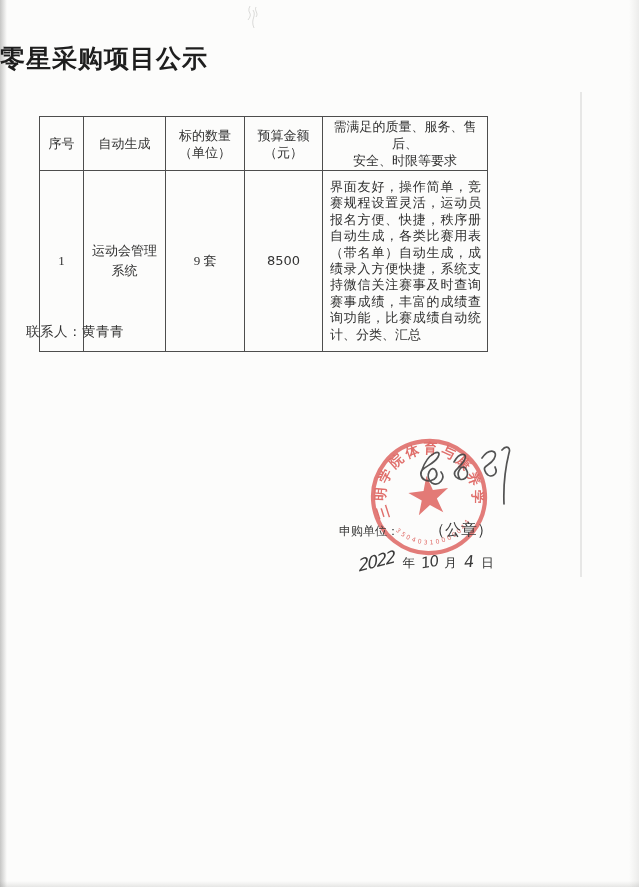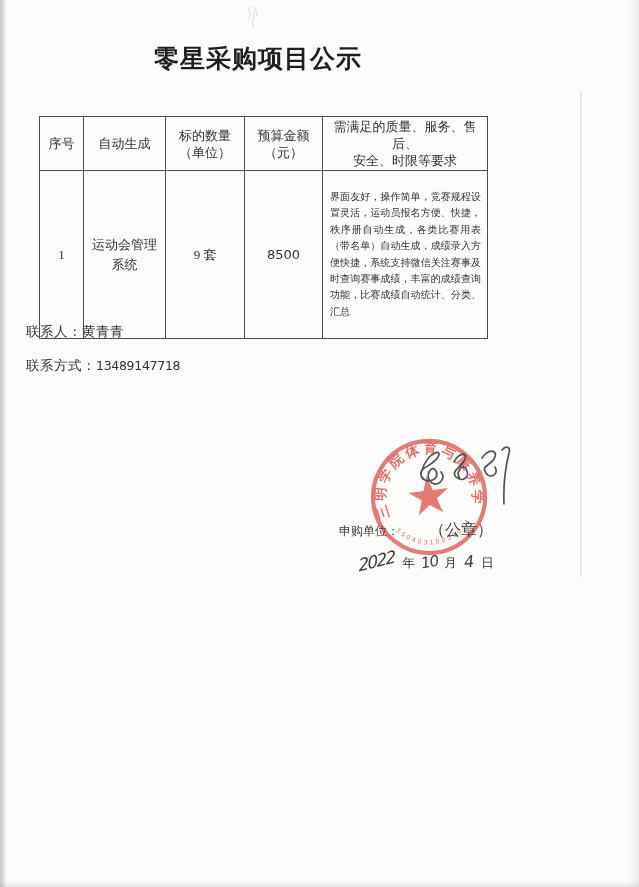--- a/index.html
+++ b/index.html
@@ -15,39 +15,39 @@
   .edge-right { position:absolute; right:0; top:0; width:10px; height:100%;
                 background:linear-gradient(270deg, rgba(140,140,138,0.14), rgba(140,140,138,0)); }
   .edge-bottom{ position:absolute; left:0; bottom:0; width:100%; height:6px;
                 background:linear-gradient(0deg, rgba(130,130,128,0.18), rgba(130,130,128,0)); }
   .crease { position:absolute; left:580px; top:92px; width:2px; height:485px;
             background:rgba(150,150,148,0.20); }
   .smudge { position:absolute; left:236px; top:2px; }
 
   .title {
     position:absolute; left:0; top:42px; width:516px; margin:0;
-    text-align:center; font-size:25px; font-weight:bold; letter-spacing:1px; color:#1e1e1e;
+    font-size:25px; font-weight:bold; letter-spacing:1px; color:#1e1e1e;
   }
 
   .doc-table {
     position:absolute; left:39px; top:116px; width:448px;
     border-collapse:collapse; table-layout:fixed;
   }
   .doc-table th, .doc-table td {
     border:1px solid #4d4d4d; vertical-align:middle; text-align:center;
     padding:1px 2px; color:#333;
   }
   .doc-table th {
     font-weight:normal; font-size:13px; line-height:17px;
     white-space:pre-line; height:37px;
   }
   .doc-table td { font-size:13px; line-height:20px; height:151px; }
   .num { font-family:"DejaVu Sans","Liberation Sans",sans-serif; }
   .req-cell.req-cell {
-    font-size:10px; line-height:16.4px; text-align:justify;
+    font-size:13px; line-height:16.4px; text-align:justify;
     padding:8px 6px 8px 7px; color:#303030;
   }
 
   .contact-line { position:absolute; left:26px; font-size:13.5px; letter-spacing:0.5px; color:#333; }
   .contact-1 { top:323px; }
   .contact-2 { top:357px; }
   .contact-2 .num { font-size:12.5px; letter-spacing:-0.3px; }
 
   .unit-label { position:absolute; left:339px; top:523px; font-size:12px; color:#3a3a3a; z-index:3; }
   .seal      { position:absolute; left:368px; top:436px; z-index:2; opacity:0.87; }
@@ -105,23 +105,20 @@
         <td>9 套</td>
         <td class="num">8500</td>
         <td class="req-cell">界面友好，操作简单，竞赛规程设置灵活，运动员报名方便、快捷，秩序册自动生成，各类比赛用表（带名单）自动生成，成绩录入方便快捷，系统支持微信关注赛事及时查询赛事成绩，丰富的成绩查询功能，比赛成绩自动统计、分类、汇总</td>
       </tr>
     </tbody>
   </table>
 
   <div class="contact-line contact-1">
     <span>联系人：</span><span>黄青青</span>
   </div>
-  <div class="contact-line contact-2">
-    <span>联系方式：</span><span class="num">13489147718</span>
-  </div>
 
   <div class="unit-label">申购单位：</div>
 
   <svg class="seal" width="122" height="122" viewBox="0 0 122 122">
     <defs>
       <path id="arcOrg" d="M 19.7,76.1 A 44,44 0 1 1 102.3,76.1" fill="none"></path>
       <path id="arcNum" d="M 22.6,88.9 A 47.5,47.5 0 0 0 99.4,88.9" fill="none"></path>
     </defs>
     <g transform="rotate(-7 61 61)">
       <circle class="seal-stroke" cx="61" cy="61" r="56" fill="none" stroke="#dc5a56" stroke-width="4.2" opacity="0.9"></circle>

